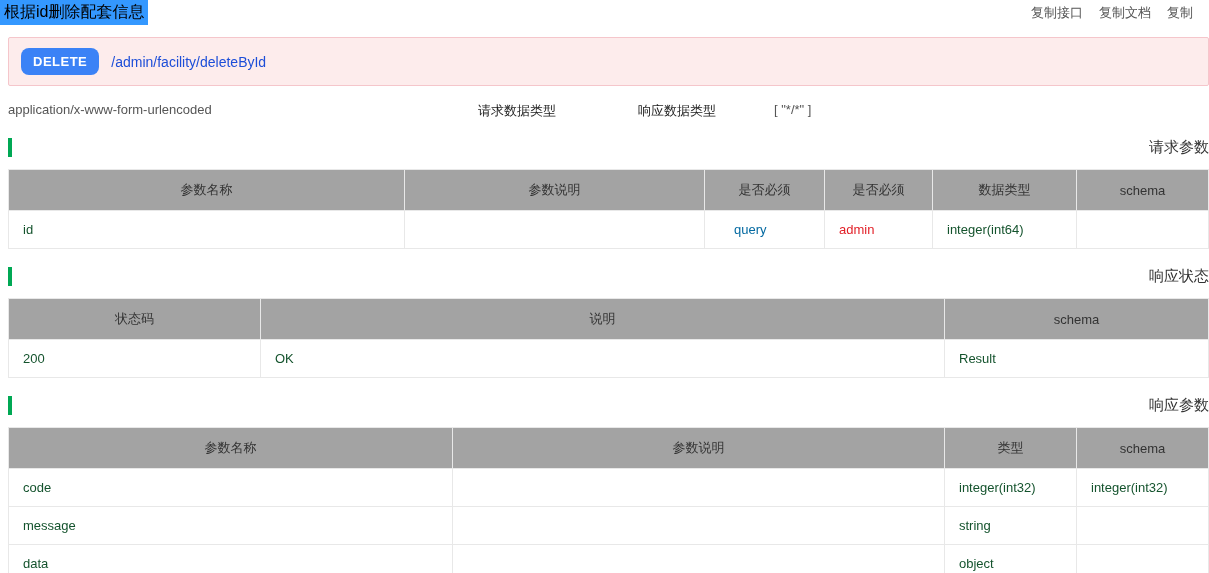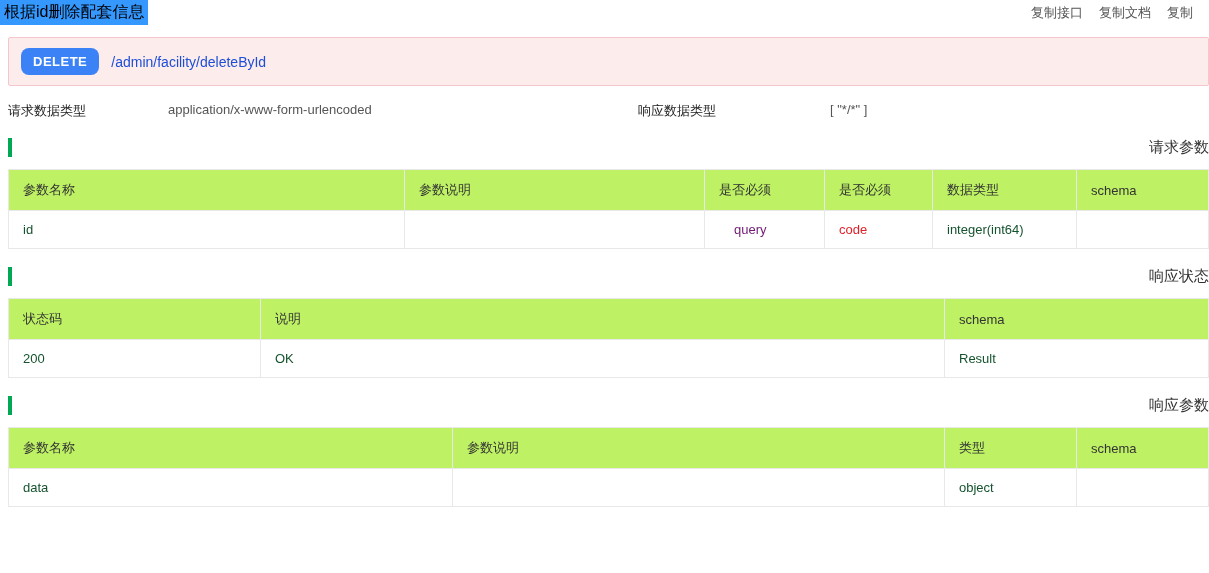--- a/index.html
+++ b/index.html
@@ -96,24 +96,25 @@
     th, td {
       text-align: left;
       padding: 11px 14px;
       border: 1px solid #e8e8e8;
       font-size: 13px;
       font-weight: normal;
       color: #14532d;
     }
     th {
       color: #333;
-      background: #bef264;
+      background: #a3a3a3;
+      text-align: center;
     }
     .text-blue {
-      color: #701a75;
+      color: #0369a1;
       padding-left: 29px;
     }
     .text-red {
       color: #e21f27;
     }
   </style>
 </head>
 <body>
 
 <div class="header-row">
@@ -126,27 +127,27 @@
     <span>复制</span>
   </div>
 </div>
 
 <div class="endpoint-bar">
   <span class="method-badge">DELETE</span>
   <span class="endpoint-path">/admin/facility/deleteById</span>
 </div>
 
 <div class="meta-row">
+  <div class="meta-item" style="width:470px;">
+    <span class="meta-value">application/x-www-form-urlencoded</span>
+  </div>
   <div class="meta-item" style="width:160px;">
     <span class="meta-label">请求数据类型</span>
   </div>
-  <div class="meta-item" style="width:470px;">
-    <span class="meta-value">application/x-www-form-urlencoded</span>
-  </div>
-  <div class="meta-item" style="width:192px;align-items:flex-end;">
+  <div class="meta-item" style="width:136px;align-items:flex-end;">
     <span class="meta-label">响应数据类型</span>
   </div>
   <div class="meta-item">
     <span class="meta-value">[ "*/*" ]</span>
   </div>
 </div>
 
 <div class="section-title">请求参数</div>
 <table>
   <thead>
@@ -157,21 +158,21 @@
       <th style="width:9%;margin-left:44px;">是否必须</th>
       <th style="width:12%;">数据类型</th>
       <th>schema</th>
     </tr>
   </thead>
   <tbody>
     <tr>
       <td>id</td>
       <td></td>
       <td class="text-blue">query</td>
-      <td class="text-red">code</td>
+      <td class="text-red">admin</td>
       <td>integer(int64)</td>
       <td></td>
     </tr>
   </tbody>
 </table>
 
 <div class="section-title">响应状态</div>
 <table>
   <thead>
     <tr>
@@ -194,19 +195,31 @@
   <thead>
     <tr>
       <th style="width:37%;">参数名称</th>
       <th style="width:41%;">参数说明</th>
       <th style="width:11%;">类型</th>
       <th>schema</th>
     </tr>
   </thead>
   <tbody>
     <tr>
+      <td>code</td>
+      <td></td>
+      <td>integer(int32)</td>
+      <td>integer(int32)</td>
+    </tr>
+    <tr>
+      <td>message</td>
+      <td></td>
+      <td>string</td>
+      <td></td>
+    </tr>
+    <tr>
       <td>data</td>
       <td></td>
       <td>object</td>
       <td></td>
     </tr>
   </tbody>
 </table>
 
 </body></html>

